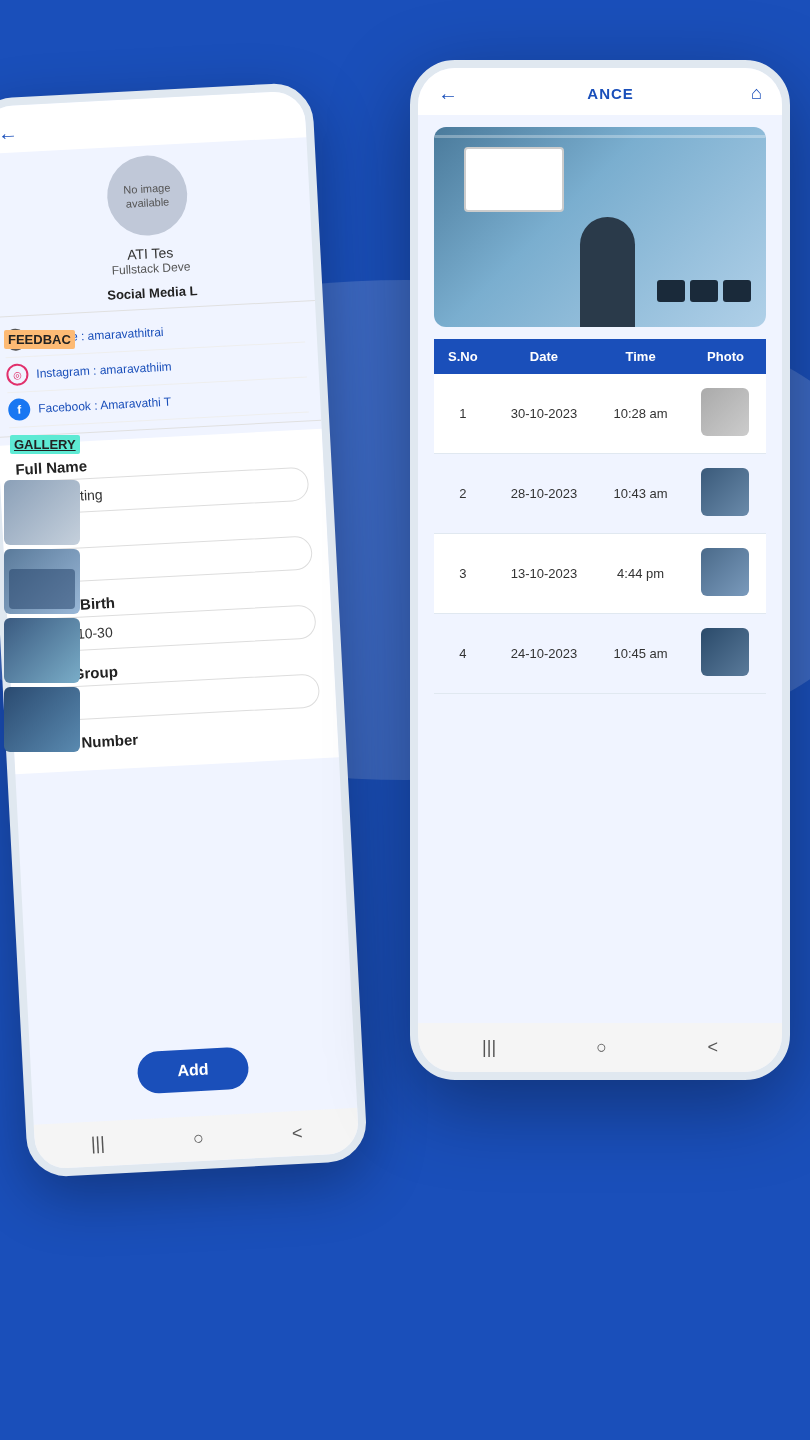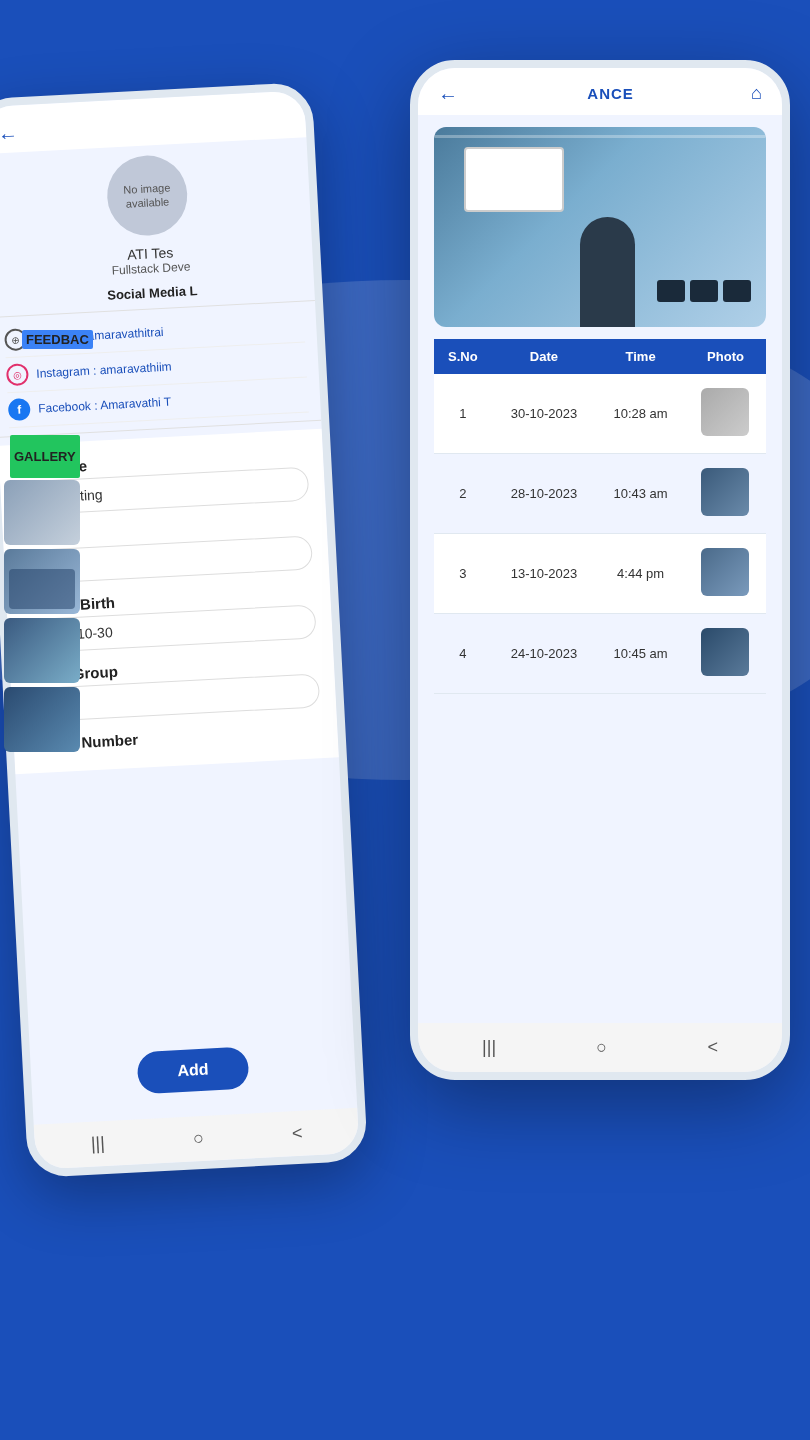--- a/index.html
+++ b/index.html
@@ -354,23 +354,23 @@
 
   <button class="add-btn">Add</button>
 
   <div class="phone-back-footer">
     <span class="nav-icon">|||</span>
     <span class="nav-icon">○</span>
     <span class="nav-icon">&lt;</span>
   </div>
 </div>
 
-<div style="position:absolute;top:330px;left:22px;z-index:4;font-size:13px;font-weight:bold;color:#222;background:#3b82f6;padding:2px 4px;border-radius:2px;">FEEDBAC</div>
-
-<div style="position:absolute;top:435px;left:10px;z-index:4;font-size:13px;font-weight:bold;color:#222;background:#22c55e;padding:14px 4px;border-radius:2px;">GALLERY</div>
+<div style="position:absolute;top:330px;left:4px;z-index:4;font-size:13px;font-weight:bold;color:#222;background:#fdba74;padding:2px 4px;border-radius:2px;">FEEDBAC</div>
+
+<div style="position:absolute;top:435px;left:10px;z-index:4;font-size:13px;font-weight:bold;color:#222;background:#5eead4;padding:2px 4px;border-radius:2px;text-decoration:underline;">GALLERY</div>
 
 <div style="position:absolute;top:480px;left:4px;z-index:4;display:flex;flex-direction:column;gap:4px;">
   <div class="thumb thumb-building" style="width:76px;height:65px;border-radius:6px;background:linear-gradient(135deg,#8ba0b8,#c5d0dc);"></div>
   <div class="thumb thumb-people" style="width:76px;height:65px;border-radius:6px;background:linear-gradient(135deg,#5a7a9a,#9ab8d8);position:relative;">
     <div style="position:absolute;bottom:5px;left:5px;right:5px;height:40px;background:rgba(30,60,100,0.5);border-radius:4px;"></div>
   </div>
   <div class="thumb thumb-people2" style="width:76px;height:65px;border-radius:6px;background:linear-gradient(135deg,#3a5a80,#7aadc8);"></div>
   <div class="thumb thumb-class" style="width:76px;height:65px;border-radius:6px;background:linear-gradient(135deg,#2a4a70,#5a8ab0);"></div>
 </div>
 

